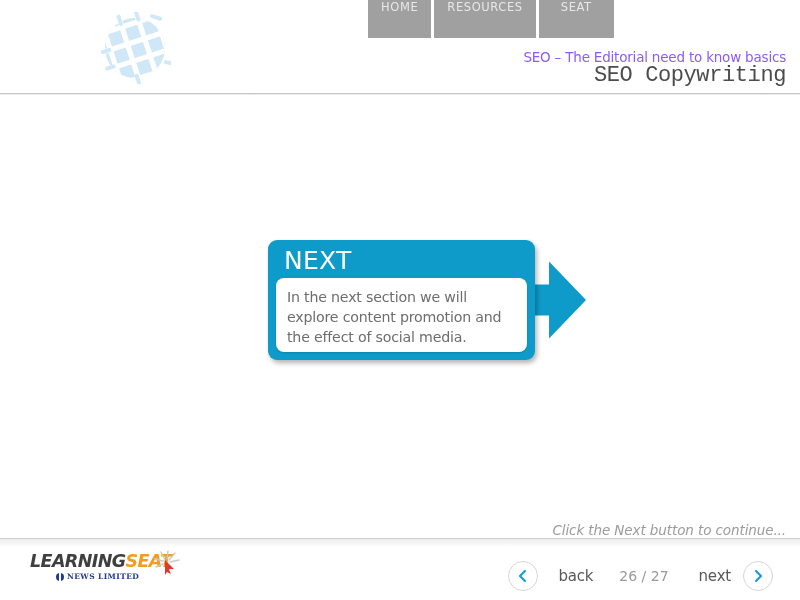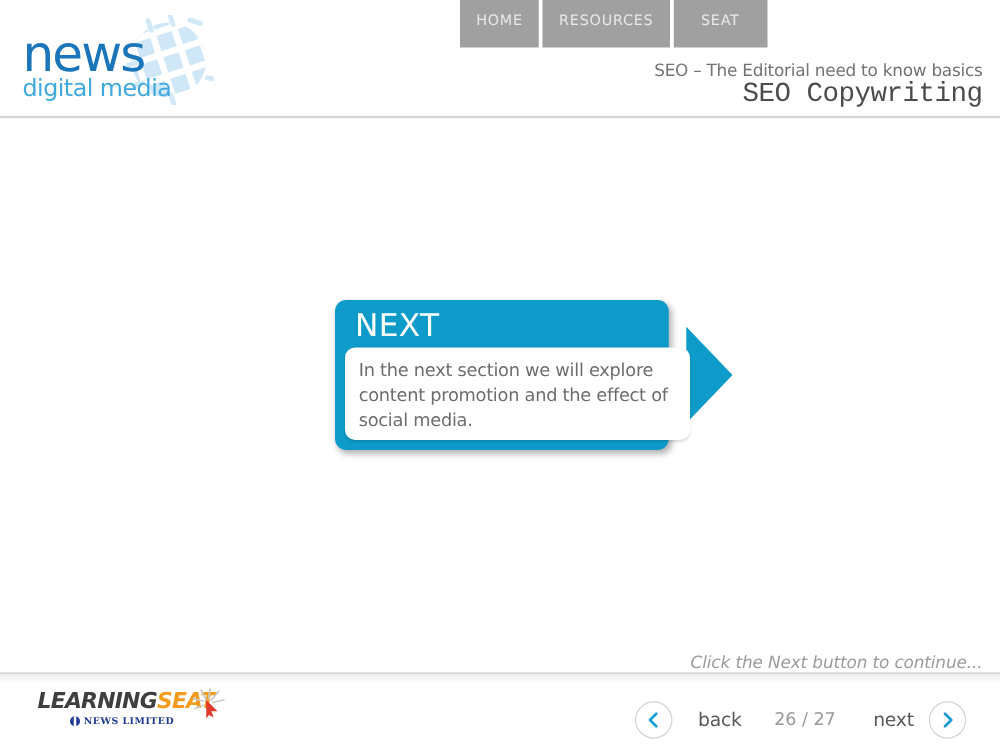--- a/index.html
+++ b/index.html
@@ -88,21 +88,21 @@
     position: absolute;
     left: 368px; top: 0;
     height: 38px;
     display: flex;
     gap: 3px;
   }
   .navbtn {
     background: #a0a0a0;
     height: 38px;
     display: flex;
-    align-items: center;
+    align-items: flex-start;
     justify-content: center;
     padding: 0 13px 6px 13px;
     box-sizing: border-box;
     cursor: pointer;
     user-select: none;
   }
   .navbtn span {
     font-family: "DejaVu Sans", sans-serif;
     font-size: 11.5px;
     letter-spacing: 0.6px;
@@ -110,21 +110,21 @@
     white-space: nowrap;
   }
   .navbtn.wide { padding: 0 22px 6px 22px; }
 
   
   #subtitle {
     position: absolute;
     right: 14px; top: 49px;
     font-family: "DejaVu Sans", sans-serif;
     font-size: 13.5px;
-    color: #737373;
+    color: #8b5cf6;
     letter-spacing: -0.2px;
     white-space: nowrap;
     text-align: right;
   }
   #page-title {
     position: absolute;
     right: 14px; top: 63px;
     font-family: Liberation Mono, monospace;
     font-size: 22px;
     color: #4c4c4c;
@@ -171,21 +171,21 @@
     font-family: "DejaVu Sans", sans-serif;
     font-size: 25px;
     font-weight: 400;
     color: #ffffff;
     letter-spacing: 0.3px;
     z-index: 2;
   }
   #callout-inner {
     position: absolute;
     left: 8px; top: 38px;
-    width: 276px; height: 74px;
+    width: 251px; height: 74px;
     background: #ffffff;
     border-radius: 8px;
     box-shadow: 0 1px 2px rgba(0,0,0,0.14);
     z-index: 3;
     box-sizing: border-box;
     padding: 9px 12px 0 11px;
   }
   #callout-body {
     font-family: "DejaVu Sans", sans-serif;
     font-size: 14.2px;
@@ -349,24 +349,20 @@
         <g transform="rotate(-18 36 36)" stroke="#cfe7f7" stroke-width="4" stroke-linecap="round" fill="none" opacity="0.95">
           <line x1="30" y1="1" x2="30" y2="9"></line>
           <line x1="48" y1="2" x2="48" y2="10"></line>
           <line x1="62" y1="11" x2="69" y2="16"></line>
           <line x1="4" y1="30" x2="11" y2="30"></line>
           <line x1="3" y1="47" x2="10" y2="47"></line>
           <line x1="61" y1="59" x2="68" y2="63"></line>
           <line x1="29" y1="63" x2="29" y2="71"></line>
         </g>
       </svg>
-      <div class="wordmark">
-        <span class="news-word">news</span>
-        <span class="dm-word">digital media</span>
-      </div>
     </div>
 
     <div id="topnav">
       <div class="navbtn">
         <span>HOME</span>
       </div>
       <div class="navbtn">
         <span>RESOURCES</span>
       </div>
       <div class="navbtn wide">

